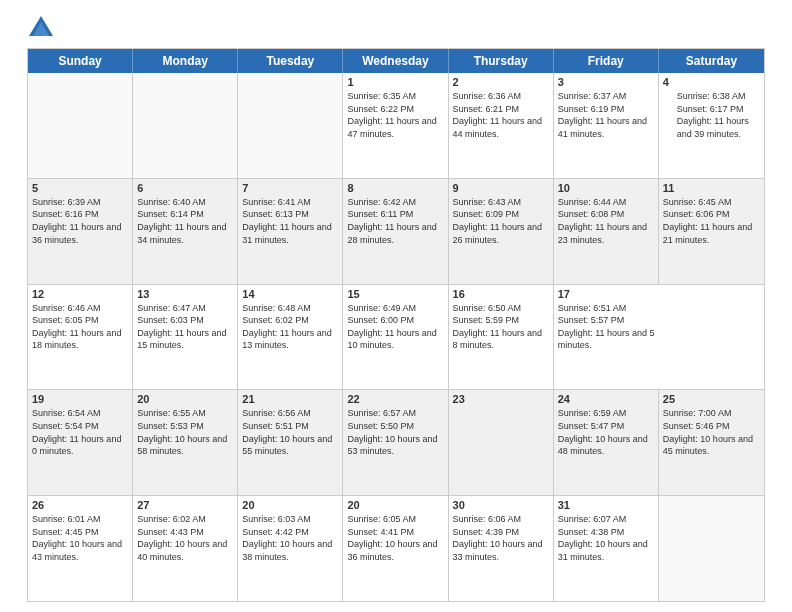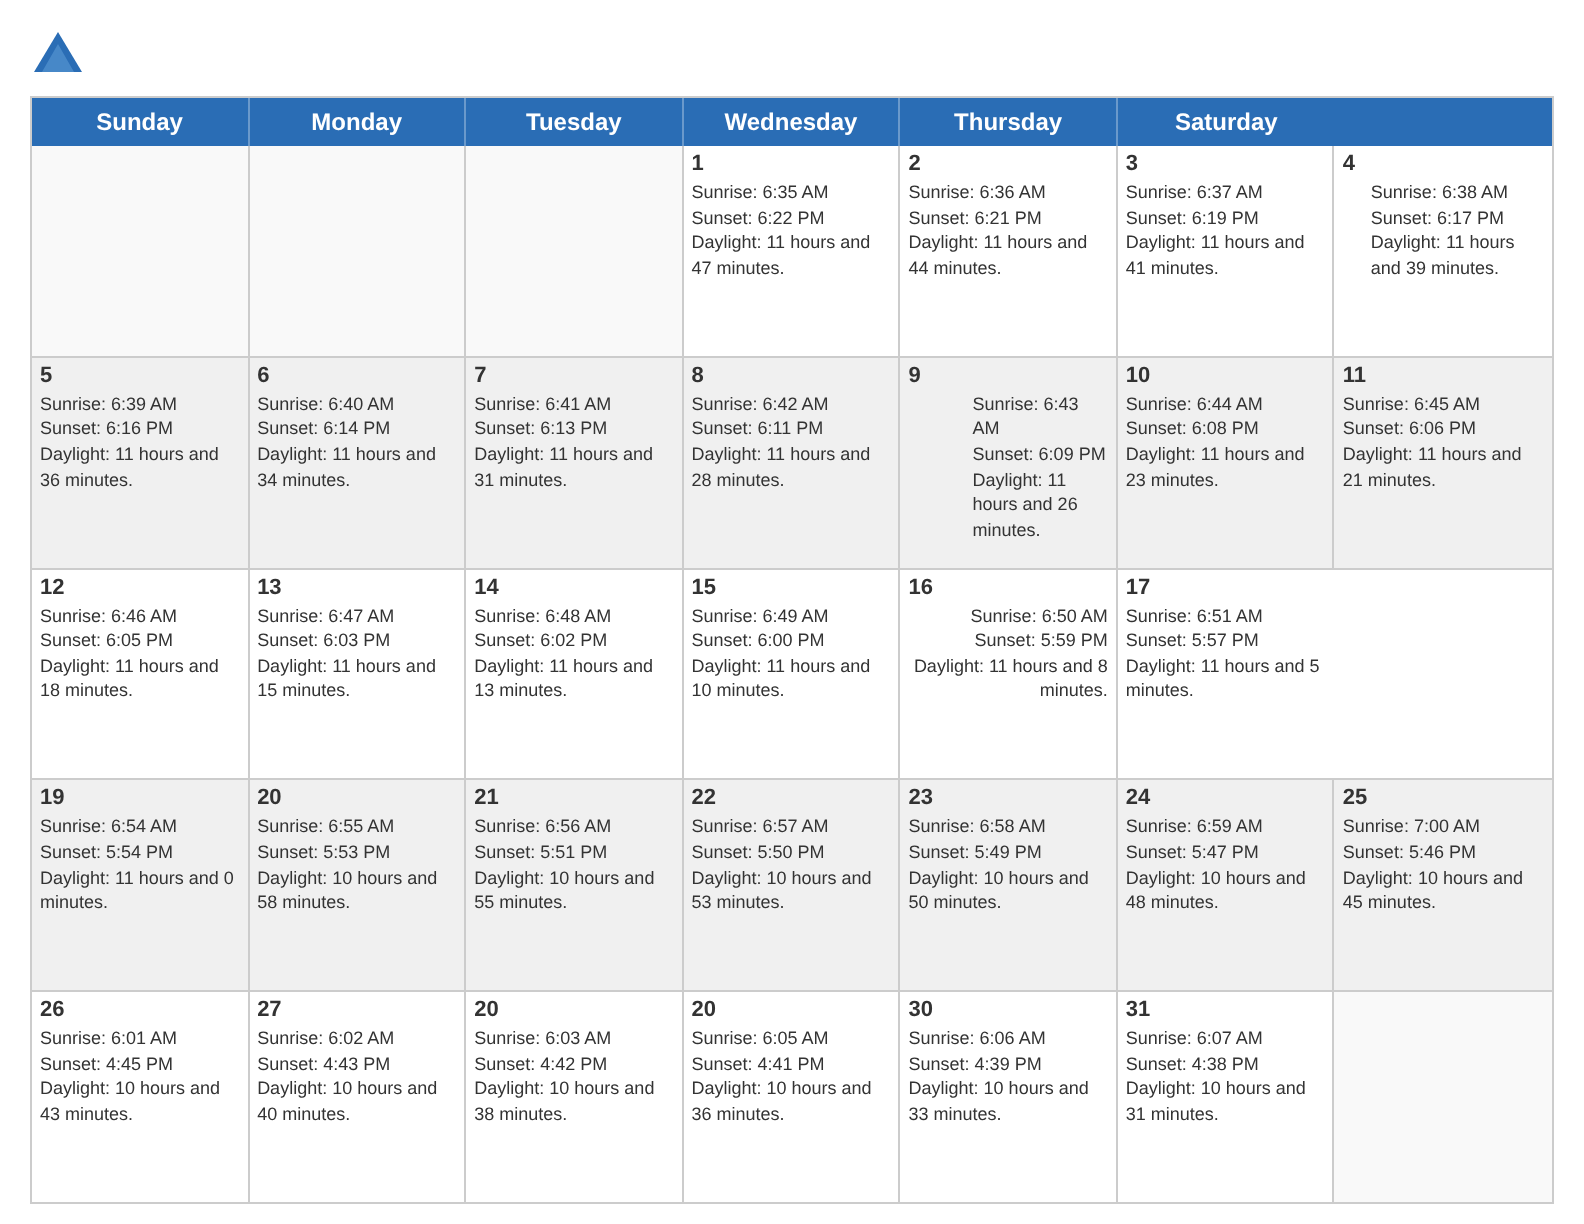--- a/index.html
+++ b/index.html
@@ -6,21 +6,21 @@
     body {
       font-family: Arial, sans-serif;
       background: #fff;
       width: 792px;
       height: 612px;
       overflow: hidden;
     }
     .page {
       width: 792px;
       height: 612px;
-      padding: 10px 15px;
+      padding: 10px 27px;
       display: flex;
       flex-direction: column;
     }
     .header {
       display: flex;
       align-items: flex-start;
       justify-content: space-between;
       margin-bottom: 6px;
     }
     .logo {
@@ -137,20 +137,21 @@
     </div>
   </div>
 
   <div class="calendar">
     <div class="cal-header" id="cal-header">
         <div class="cal-header-cell">Sunday</div>
         <div class="cal-header-cell">Monday</div>
         <div class="cal-header-cell">Tuesday</div>
         <div class="cal-header-cell">Wednesday</div>
         <div class="cal-header-cell">Thursday</div>
+        <div class="cal-header-cell">Friday</div>
         <div class="cal-header-cell">Saturday</div>
       </div>
     <div class="cal-body" id="cal-body">
         <div class="cal-row">
           <div class="cal-cell empty"></div>
           <div class="cal-cell empty"></div>
           <div class="cal-cell empty"></div>
           <div class="cal-cell">
             <span class="day-num">1</span>
             <div class="cell-info" style="white-space: pre-line;">Sunrise: 6:35 AM
@@ -196,21 +197,21 @@
 Daylight: 11 hours and 31 minutes.</div>
           </div>
           <div class="cal-cell shaded">
             <span class="day-num">8</span>
             <div class="cell-info" style="white-space: pre-line;">Sunrise: 6:42 AM
 Sunset: 6:11 PM
 Daylight: 11 hours and 28 minutes.</div>
           </div>
           <div class="cal-cell shaded">
             <span class="day-num">9</span>
-            <div class="cell-info" style="white-space: pre-line; margin-left: 32px;">Sunrise: 6:43 AM
+            <div class="cell-info" style="white-space: pre-line;">Sunrise: 6:43 AM
 Sunset: 6:09 PM
 Daylight: 11 hours and 26 minutes.</div>
           </div>
           <div class="cal-cell shaded">
             <span class="day-num">10</span>
             <div class="cell-info" style="white-space: pre-line;">Sunrise: 6:44 AM
 Sunset: 6:08 PM
 Daylight: 11 hours and 23 minutes.</div>
           </div>
           <div class="cal-cell shaded">
@@ -240,21 +241,21 @@
 Daylight: 11 hours and 13 minutes.</div>
           </div>
           <div class="cal-cell">
             <span class="day-num">15</span>
             <div class="cell-info" style="white-space: pre-line;">Sunrise: 6:49 AM
 Sunset: 6:00 PM
 Daylight: 11 hours and 10 minutes.</div>
           </div>
           <div class="cal-cell">
             <span class="day-num">16</span>
-            <div class="cell-info" style="white-space: pre-line; text-align: right;">Sunrise: 6:50 AM
+            <div class="cell-info" style="white-space: pre-line;">Sunrise: 6:50 AM
 Sunset: 5:59 PM
 Daylight: 11 hours and 8 minutes.</div>
           </div>
           <div class="cal-cell">
             <span class="day-num">17</span>
             <div class="cell-info" style="white-space: pre-line;">Sunrise: 6:51 AM
 Sunset: 5:57 PM
 Daylight: 11 hours and 5 minutes.</div>
           </div>
         </div>
@@ -278,23 +279,20 @@
 Daylight: 10 hours and 55 minutes.</div>
           </div>
           <div class="cal-cell shaded">
             <span class="day-num">22</span>
             <div class="cell-info" style="white-space: pre-line;">Sunrise: 6:57 AM
 Sunset: 5:50 PM
 Daylight: 10 hours and 53 minutes.</div>
           </div>
           <div class="cal-cell shaded">
             <span class="day-num">23</span>
-            <div class="cell-info" style="white-space: pre-line;">Sunrise: 6:58 AM
-Sunset: 5:49 PM
-Daylight: 10 hours and 50 minutes.</div>
           </div>
           <div class="cal-cell shaded">
             <span class="day-num">24</span>
             <div class="cell-info" style="white-space: pre-line;">Sunrise: 6:59 AM
 Sunset: 5:47 PM
 Daylight: 10 hours and 48 minutes.</div>
           </div>
           <div class="cal-cell shaded">
             <span class="day-num">25</span>
             <div class="cell-info" style="white-space: pre-line;">Sunrise: 7:00 AM

